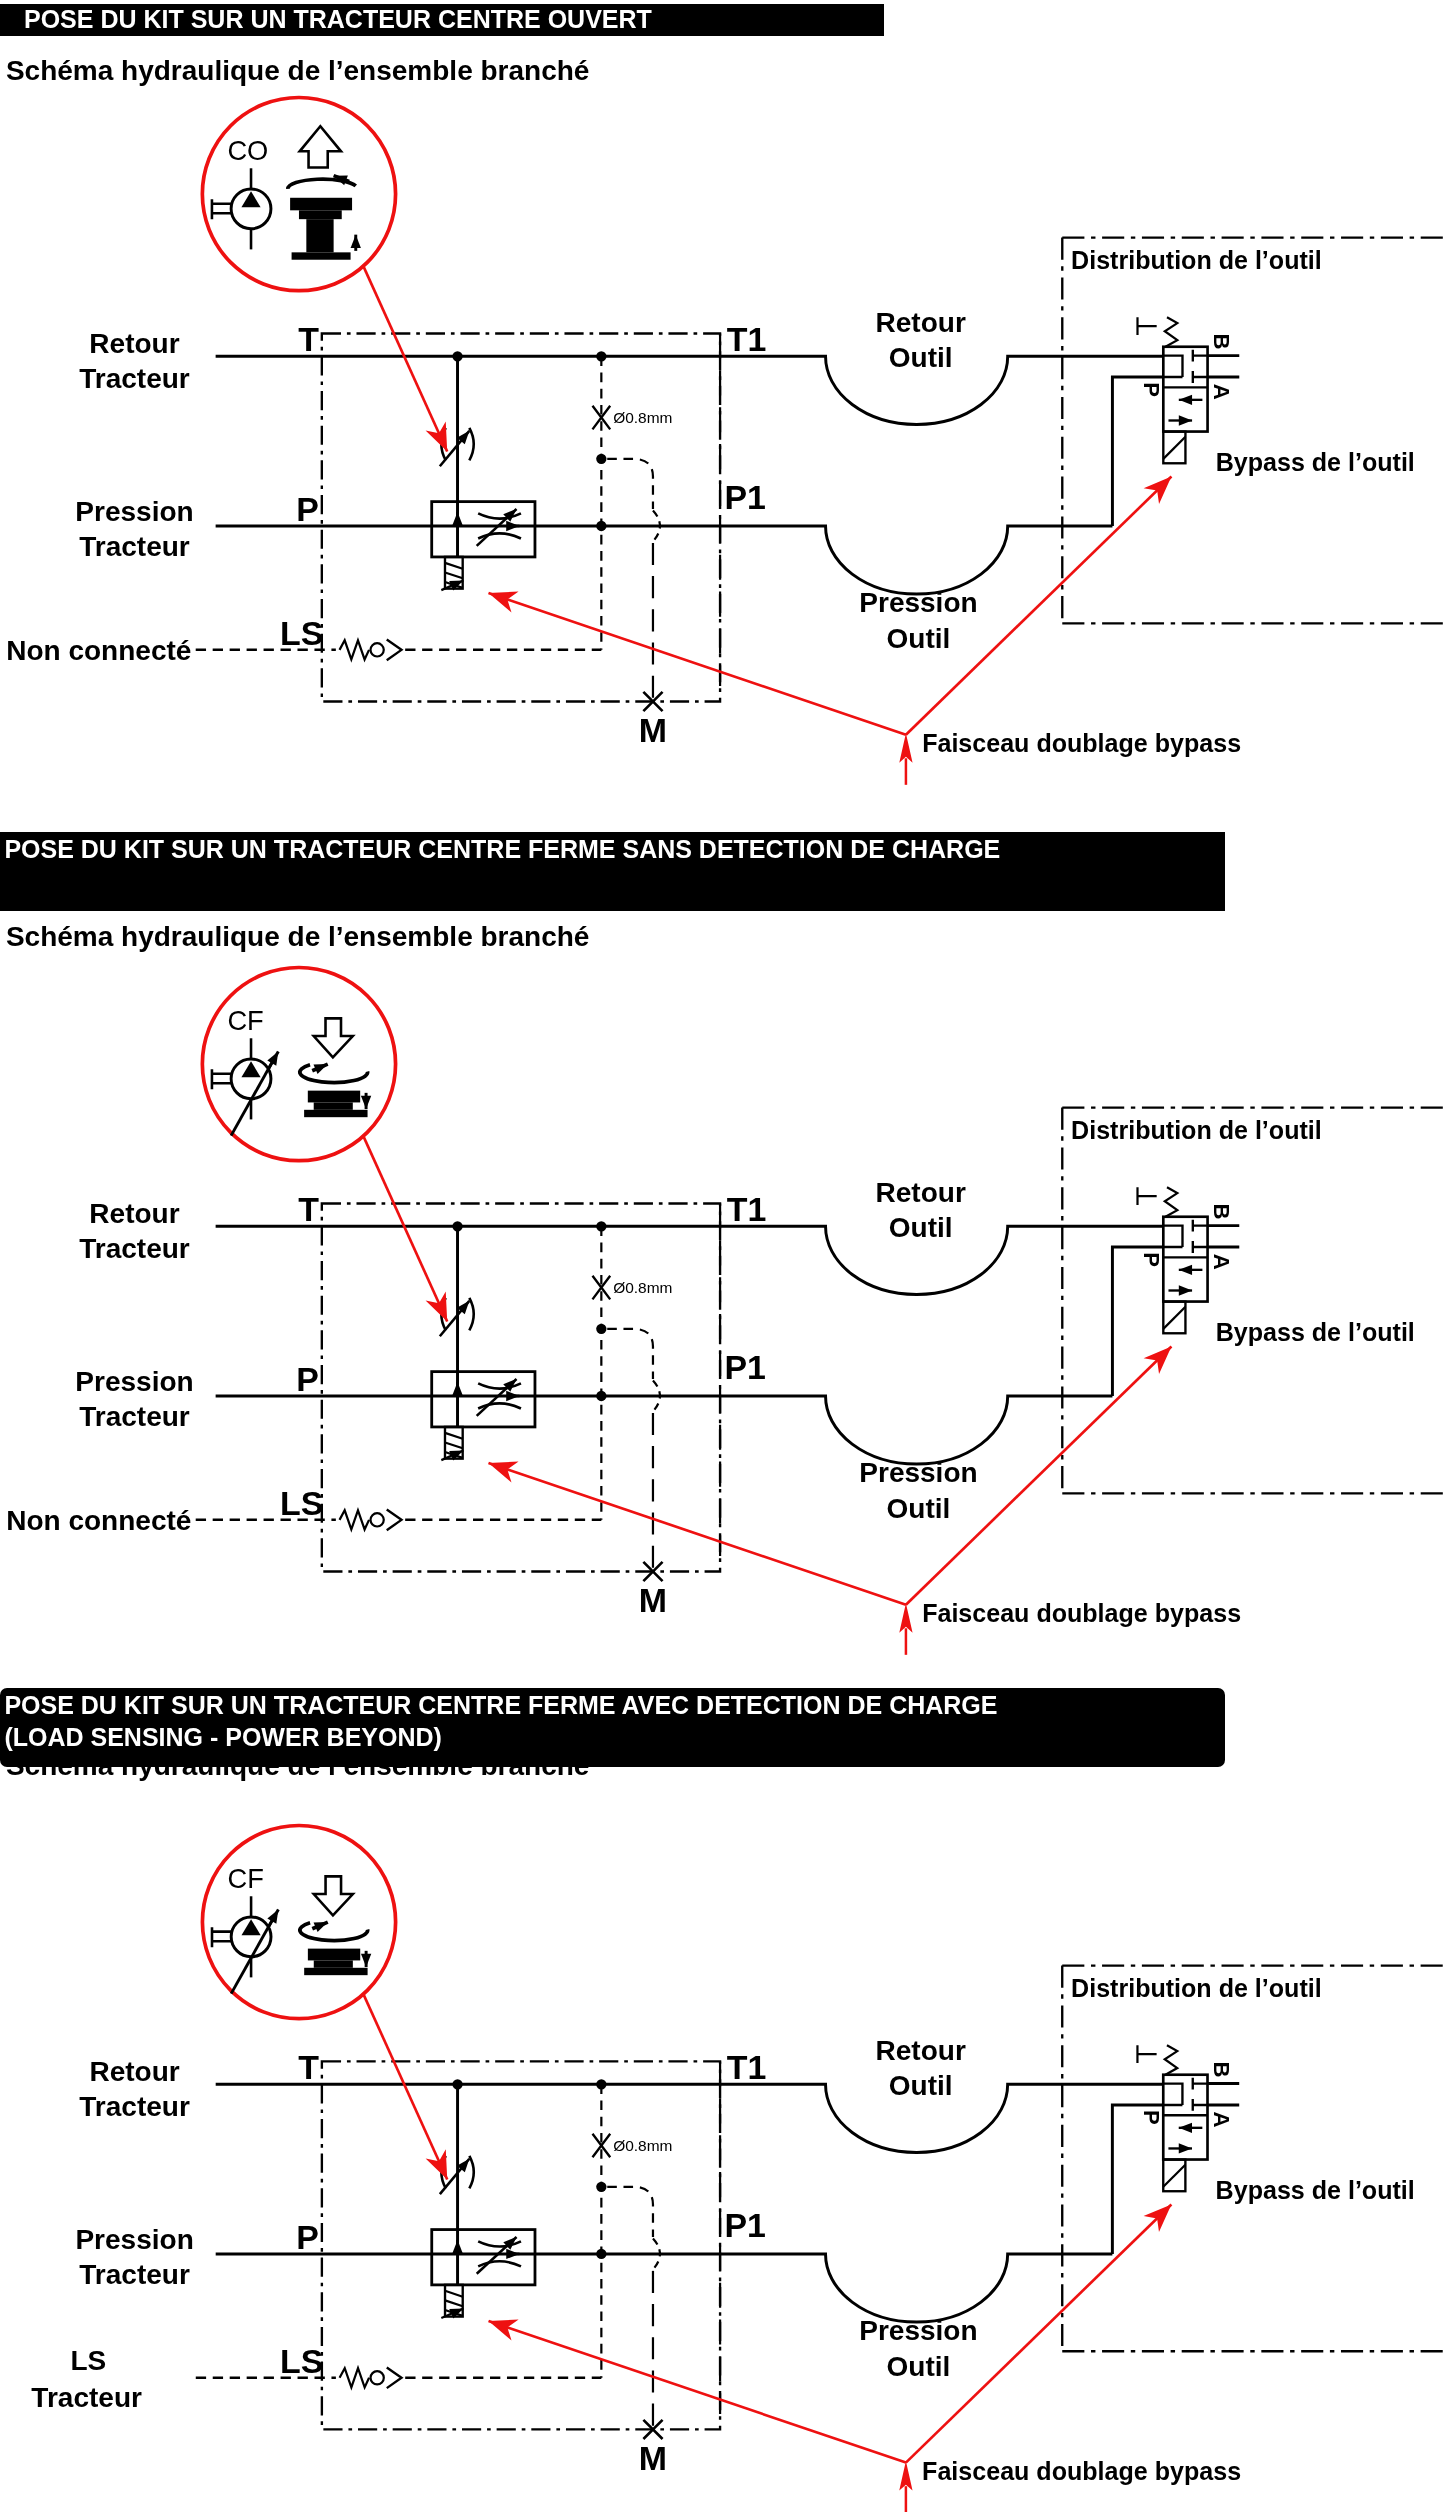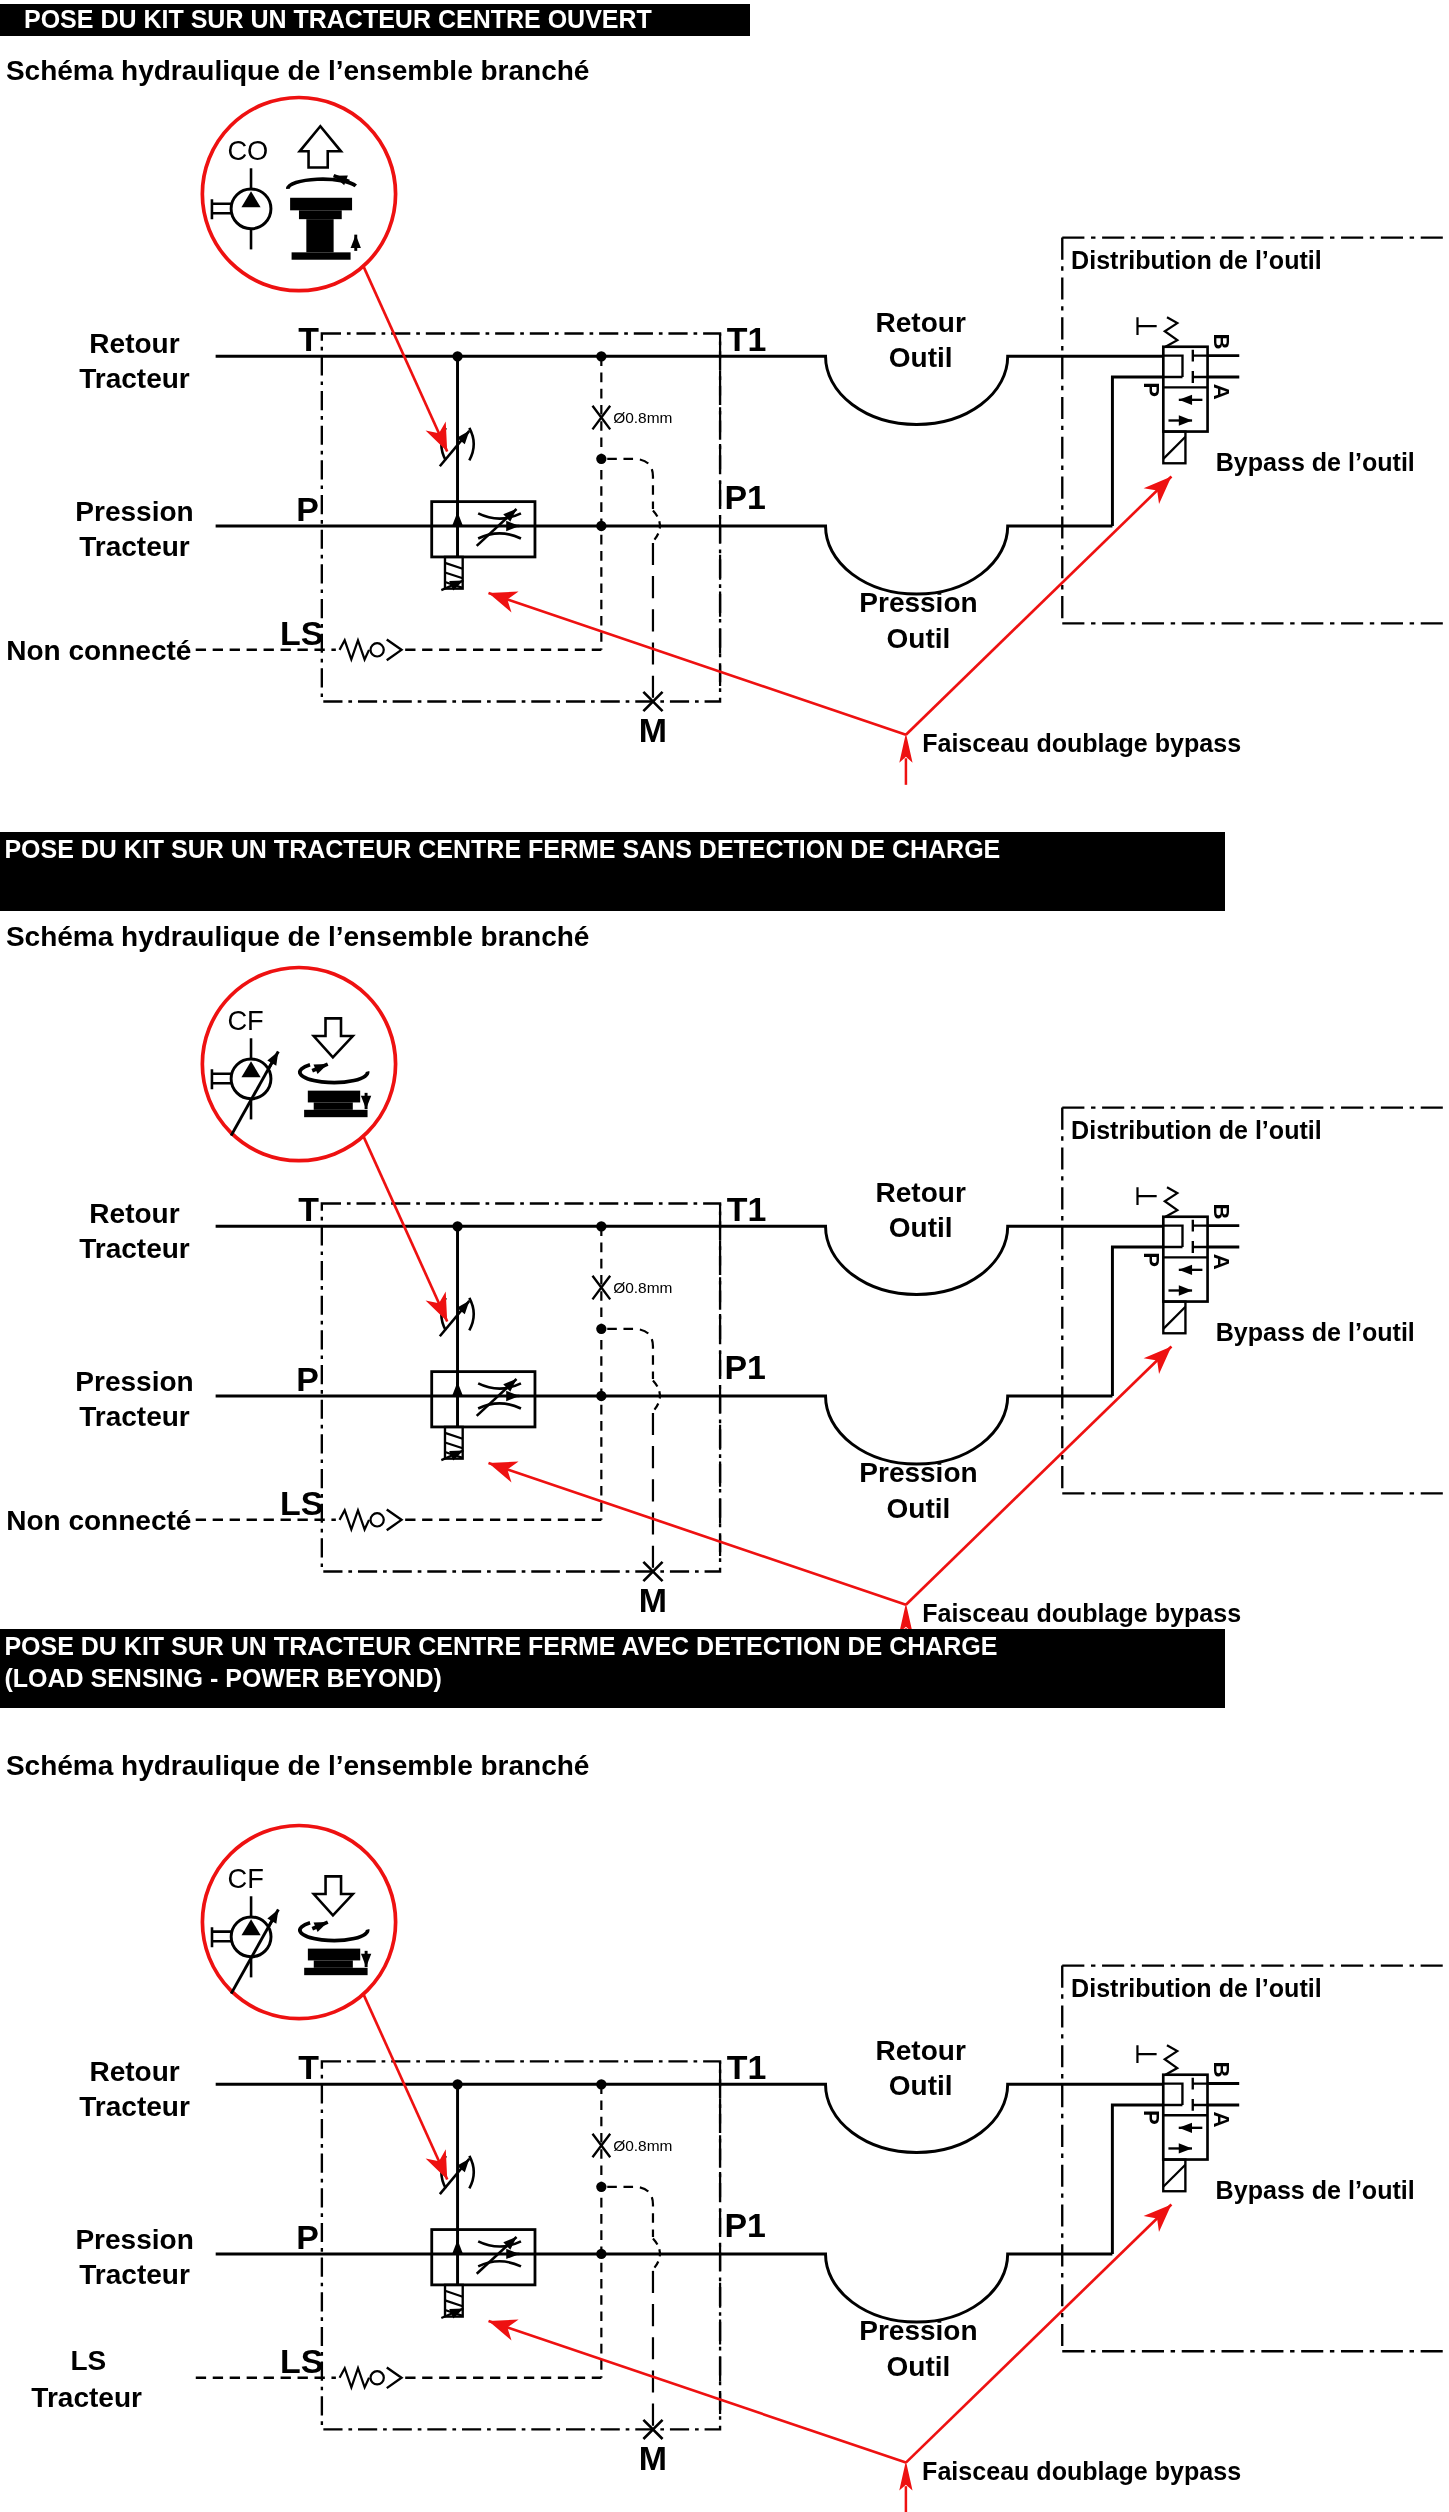--- a/index.html
+++ b/index.html
@@ -146,21 +146,21 @@
         <path d="M1228,866 L662,674" fill="none" stroke="#ee1111" stroke-width="3.6" marker-end="url(#mkred)"></path>
         <path d="M1228,866 L1588,516" fill="none" stroke="#ee1111" stroke-width="3.6" marker-end="url(#mkred)"></path>
         <path d="M1228,934 V898" fill="none" stroke="#ee1111" stroke-width="3.4"></path>
         <polygon points="1228,864 1219,904 1228,896 1237,904" fill="#ee1111"></polygon>
       </g>
     </g>
   </defs>
 </svg>
 
 <section>
-  <div class="bar one" style="top:3.7px;width:750px;padding-left:24px;">
+  <div class="bar one" style="top:3.7px;width:884px;padding-left:24px;">
     <div>POSE DU KIT SUR UN TRACTEUR CENTRE OUVERT</div>
   </div>
   <div class="subtitle" style="top:55px;">Schéma hydraulique de l’ensemble branché</div>
 
   <svg class="schem" style="top:96px;" width="1449" height="708" viewBox="0 0 1964 960">
     <use href="#core"></use>
     <use href="#icon-co"></use>
     <text class="tco" x="308" y="87">CO</text>
 
     <text class="t38" x="182" y="348" text-anchor="middle">Retour</text>
@@ -226,21 +226,21 @@
     <text class="t34" x="1648" y="508">Bypass de l’outil</text>
     <text class="t34" x="1250" y="890">Faisceau doublage bypass</text>
 
     <text class="t30" transform="translate(1646,322) rotate(90)">B</text>
     <text class="t30" transform="translate(1646,390) rotate(90)">A</text>
     <text class="t30" transform="translate(1551,388) rotate(90)">P</text>
   </svg>
 </section>
 
 <section>
-  <div class="bar two" style="top:1629px;width:1225px;">
+  <div class="bar two" style="top:1688px;width:1225px;border-radius:7px;">
     <div>POSE DU KIT SUR UN TRACTEUR CENTRE FERME AVEC DETECTION DE CHARGE</div>
     <div>(LOAD SENSING - POWER BEYOND)</div>
   </div>
   <div class="subtitle" style="top:1750px;">Schéma hydraulique de l’ensemble branché</div>
 
   <svg class="schem" style="top:1824px;" width="1449" height="688" viewBox="0 0 1964 933">
     <use href="#core"></use>
     <use href="#icon-cf"></use>
     <text class="tco" x="308" y="87">CF</text>
 

